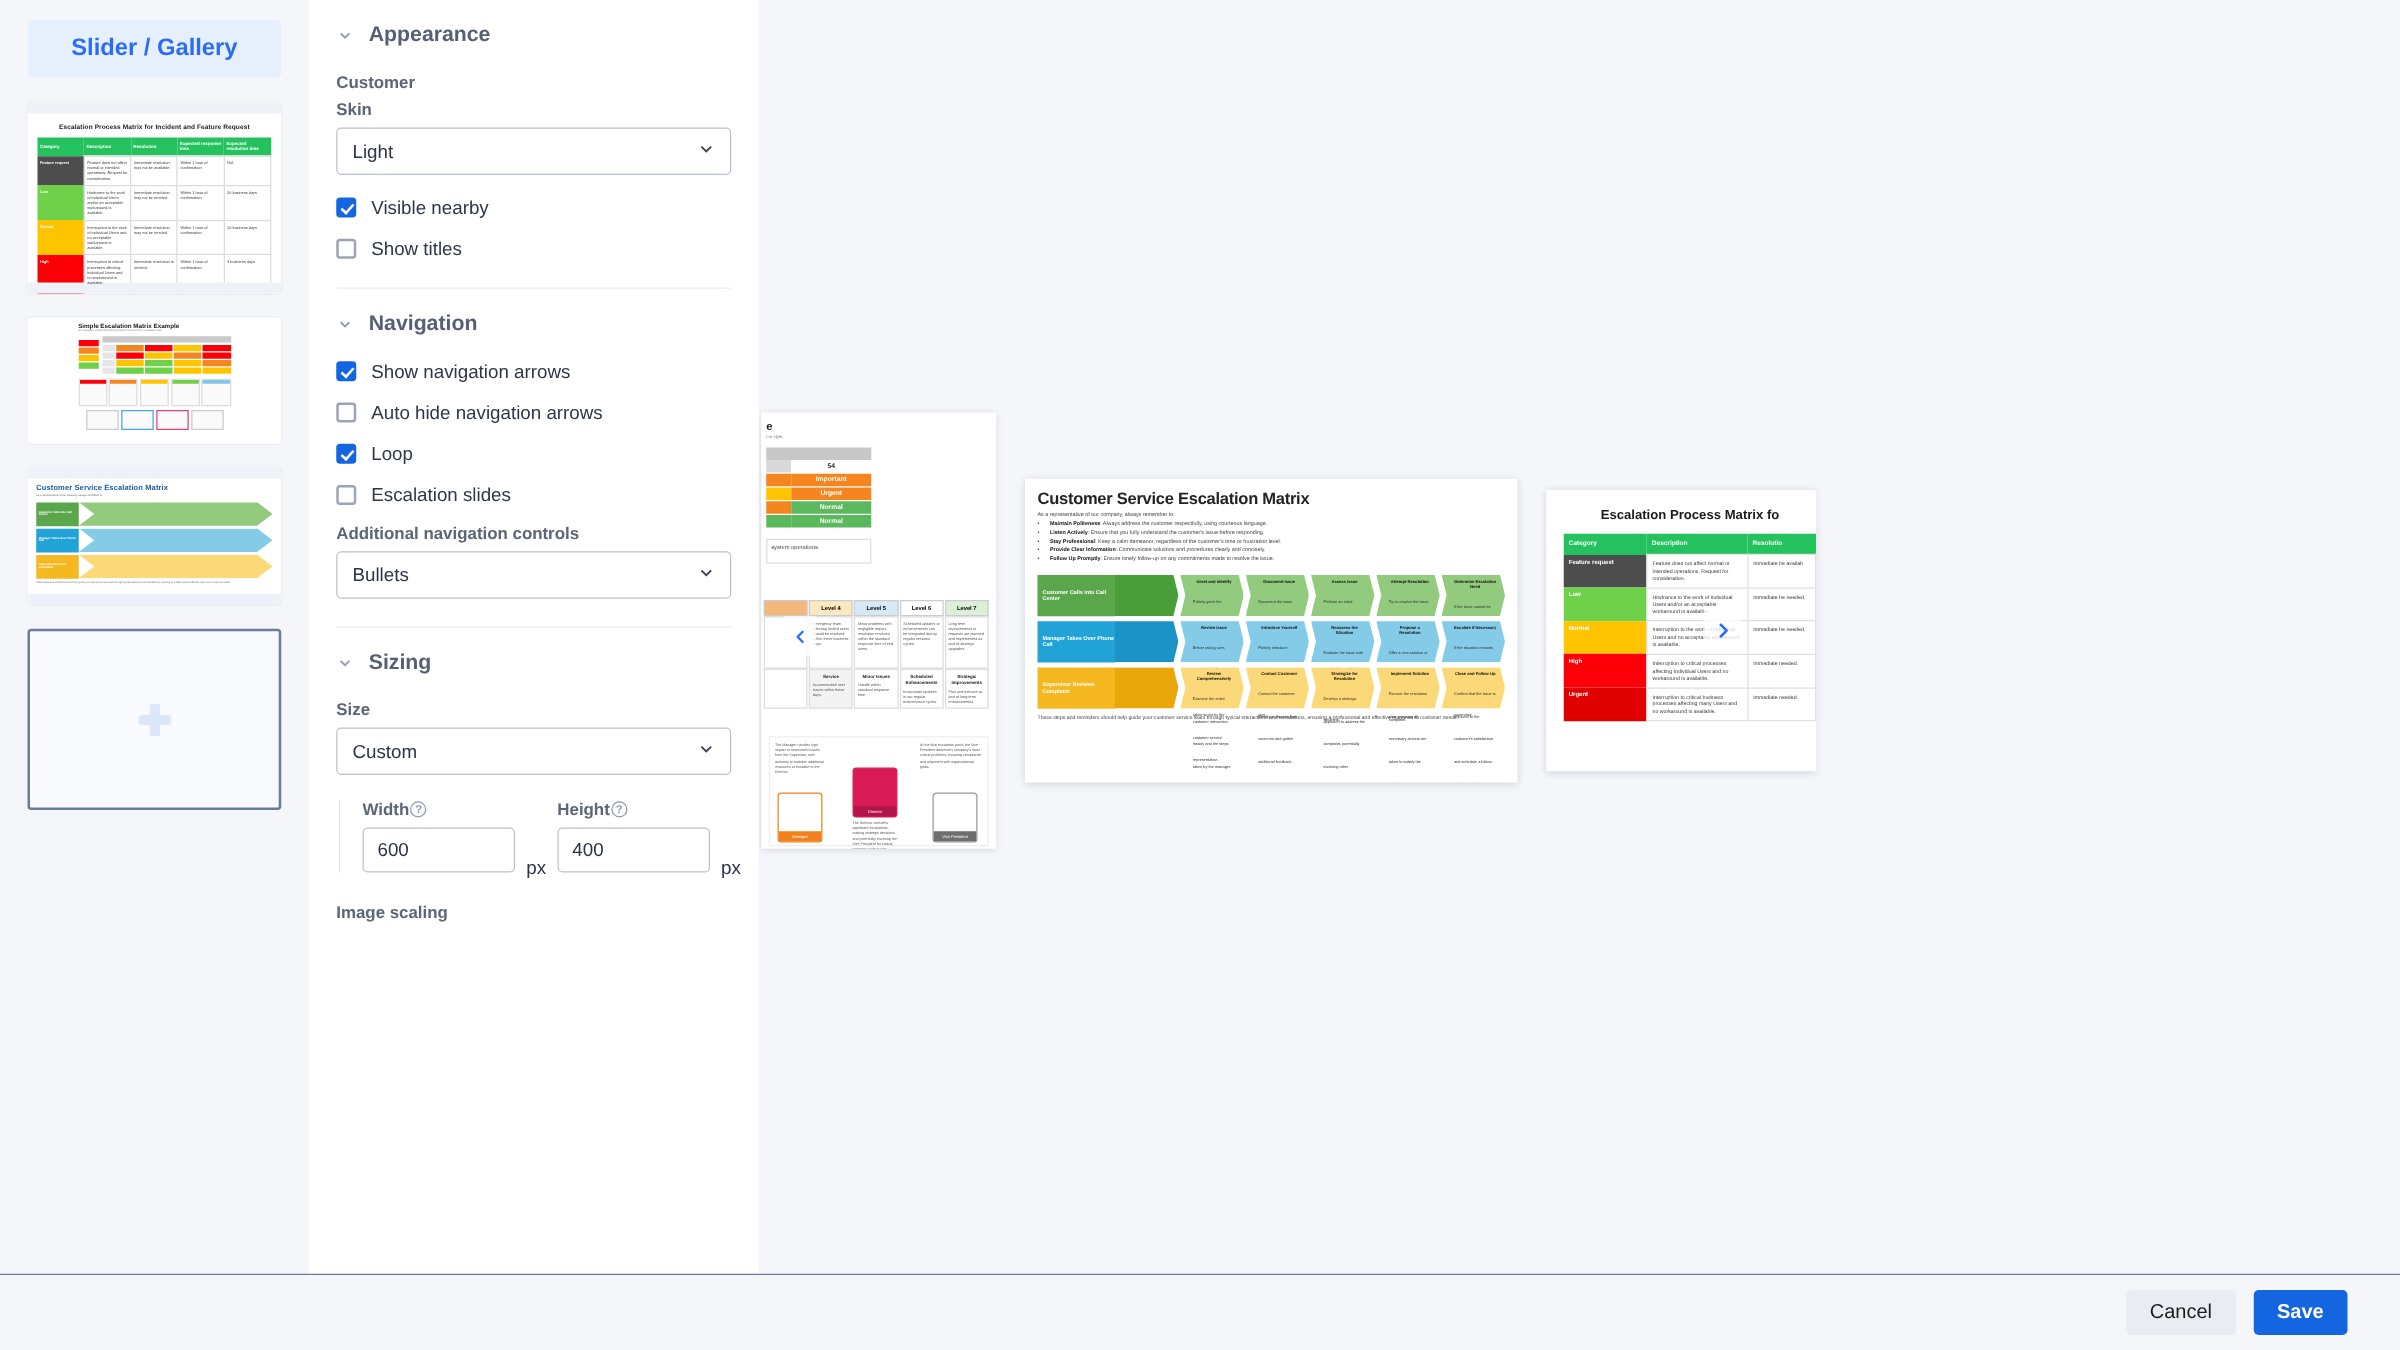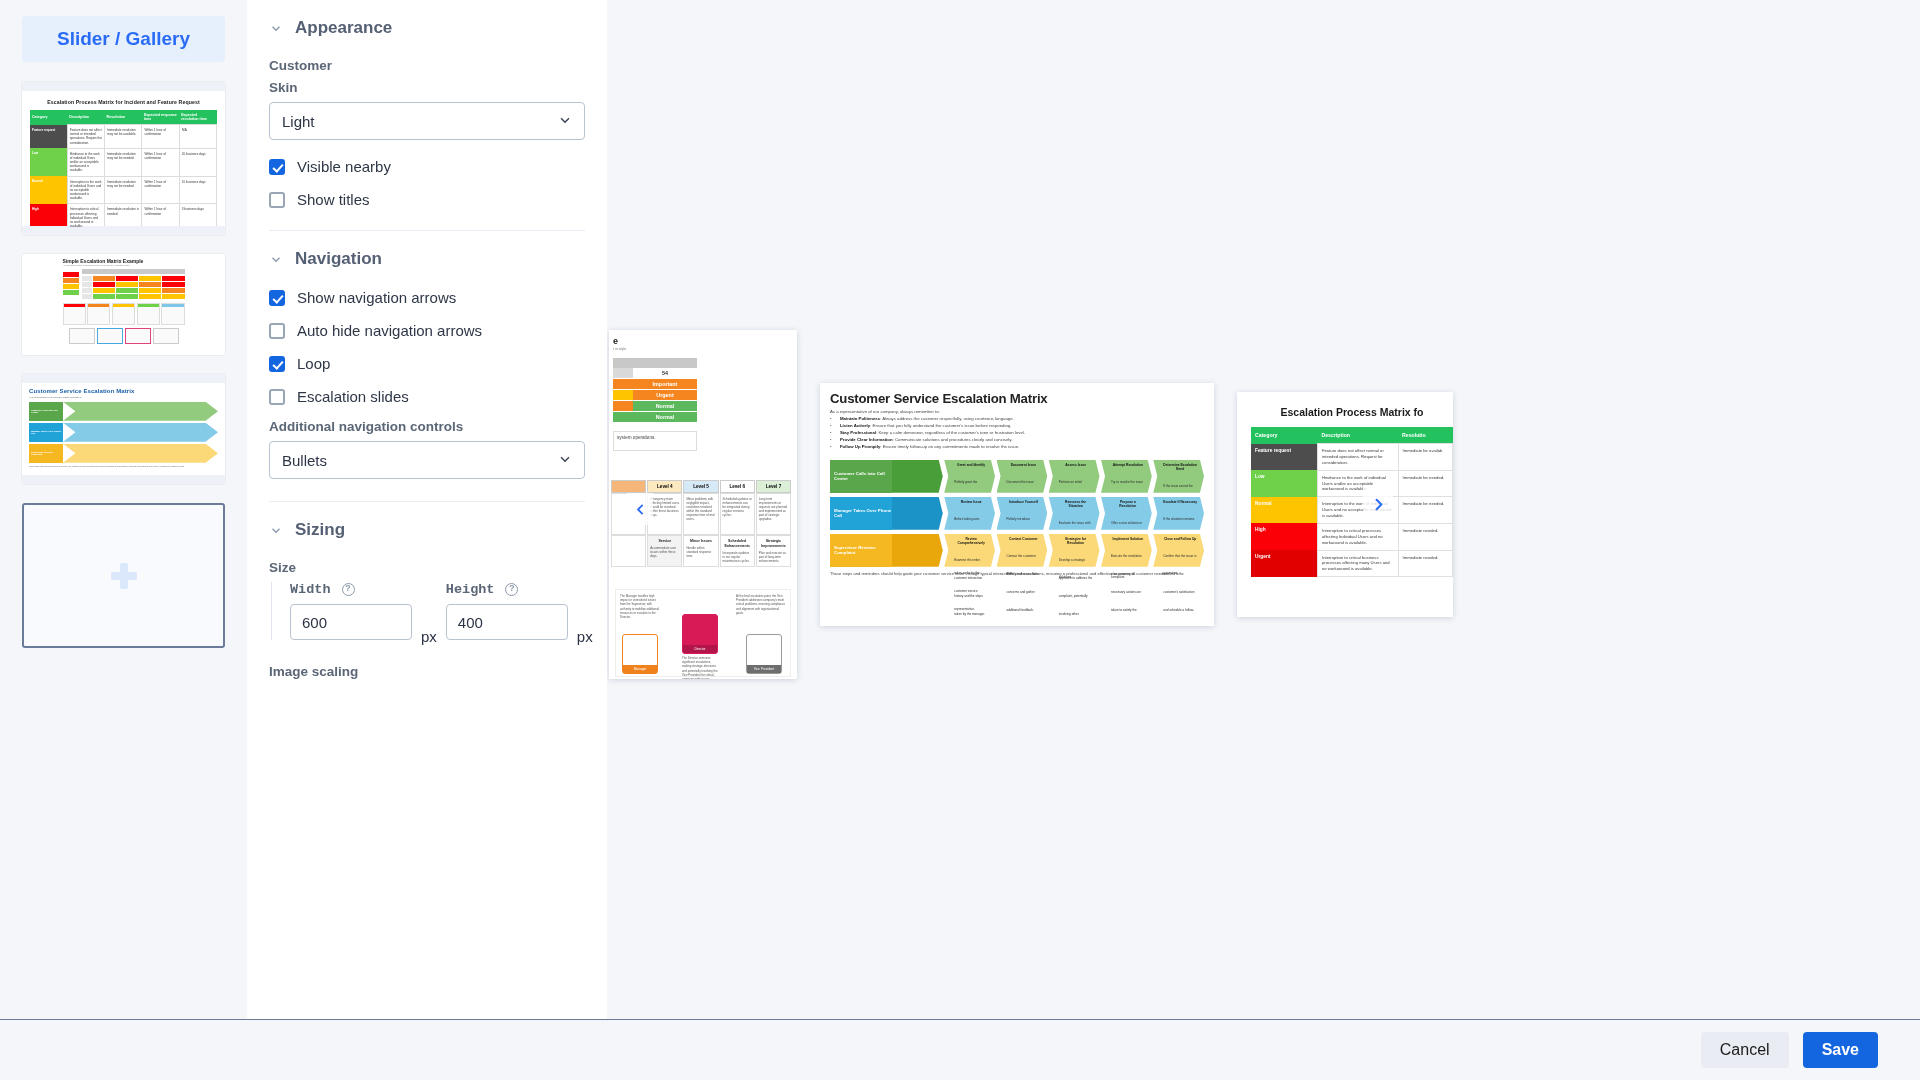--- a/index.html
+++ b/index.html
@@ -104,29 +104,29 @@
   .field-label { font-size:13.5px; color:#5b6676; margin-bottom: 7px; font-weight:600;}
   .select {
     width: 100%; height: 38px;
     border: 1px solid #b9c2d0; border-radius: 4px;
     background:#fff; display:flex; align-items:center;
     padding: 0 12px; justify-content: space-between;
     font-size: 15px; color: #2c3445; cursor:pointer;
     margin-bottom: 18px;
   }
   .select svg { color:#4a5568; }
-  .check-row { display:flex; align-items:flex-end; gap:12px; margin-bottom: 16px; cursor:pointer;}
+  .check-row { display:flex; align-items:flex-start; gap:12px; margin-bottom: 16px; cursor:pointer;}
   .cb { width:16px; height:16px; border-radius:3px; border:2px solid #9aa5b5; background:#fff; flex:0 0 16px; position:relative;}
   .cb.on { background:#1466e0; border-color:#1466e0; }
   .cb.on:after { content:''; position:absolute; left:4.3px; top:1px; width:4px; height:8px; border:solid #fff; border-width:0 2px 2px 0; transform: rotate(42deg);}
   .check-label { font-size:15px; color:#2e3747; }
 
   .wh-wrap { display:flex; align-items:flex-end; gap:0; padding-left:18px; border-left:1px solid #e2e6ee; margin-left:2px; margin-top:4px;}
   .wh-col { display:flex; flex-direction:column; }
-  .wh-label { font-size:13.5px; color:#5b6676; font-weight:600; margin-bottom:7px; display:flex; align-items:center; gap:11px;font-family:Liberation Mono, monospace;}
+  .wh-label { font-size:13.5px; color:#5b6676; font-weight:600; margin-bottom:7px; display:flex; align-items:center; gap:1px;}
   .qmark { width:13px; height:13px; border-radius:50%; border:1.2px solid #8d99ad; color:#8d99ad; font-size:9px; line-height:11px; text-align:center; font-weight:bold;}
   .num-input { width:122px; height:36px; border:1px solid #b9c2d0; border-radius:4px; padding:0 11px; font-size:15px; color:#2c3445; display:flex; align-items:center;}
   .unit { font-size:15px; color:#2c3445; padding: 0 9px; height:36px; display:flex; align-items:center;}
 
   
   .canvas { flex:1; position: relative; background:#f4f6fa; height:1019px; overflow:hidden;}
   .slide { position:absolute; background:#fff; box-shadow: 0 1px 6px rgba(20,30,60,.16); overflow:hidden;}
 
   
   .slide-a { left: 2px; top: 330px; width: 188px; height: 349px; background:#fff;}
@@ -434,20 +434,26 @@
       <div class="sec-head">
         <span class="chev">
             <svg width="14" height="14" viewBox="0 0 16 16" fill="none" stroke="#8d99ad" stroke-width="1.6">
               <path d="M4 6.5 L8 10.5 L12 6.5"></path>
             </svg>
           </span>
         <span class="sec-title">Sizing</span>
       </div>
 
       <div class="field-label">Size</div>
+      <div class="select" style="margin-bottom:20px">
+        <span>Custom</span>
+        <span><svg width="14" height="14" viewBox="0 0 16 16" fill="none" stroke="#3b4456" stroke-width="1.7">
+              <path d="M3.5 6 L8 10.5 L12.5 6"></path>
+            </svg></span>
+      </div>
 
       <div class="wh-wrap">
         <div class="wh-col">
           <div class="wh-label">
             <span>Width</span>
             <span class="qmark">?</span>
           </div>
           <div class="num-input">600</div>
         </div>
         <div class="unit" style="padding-top:28px;">px</div>

